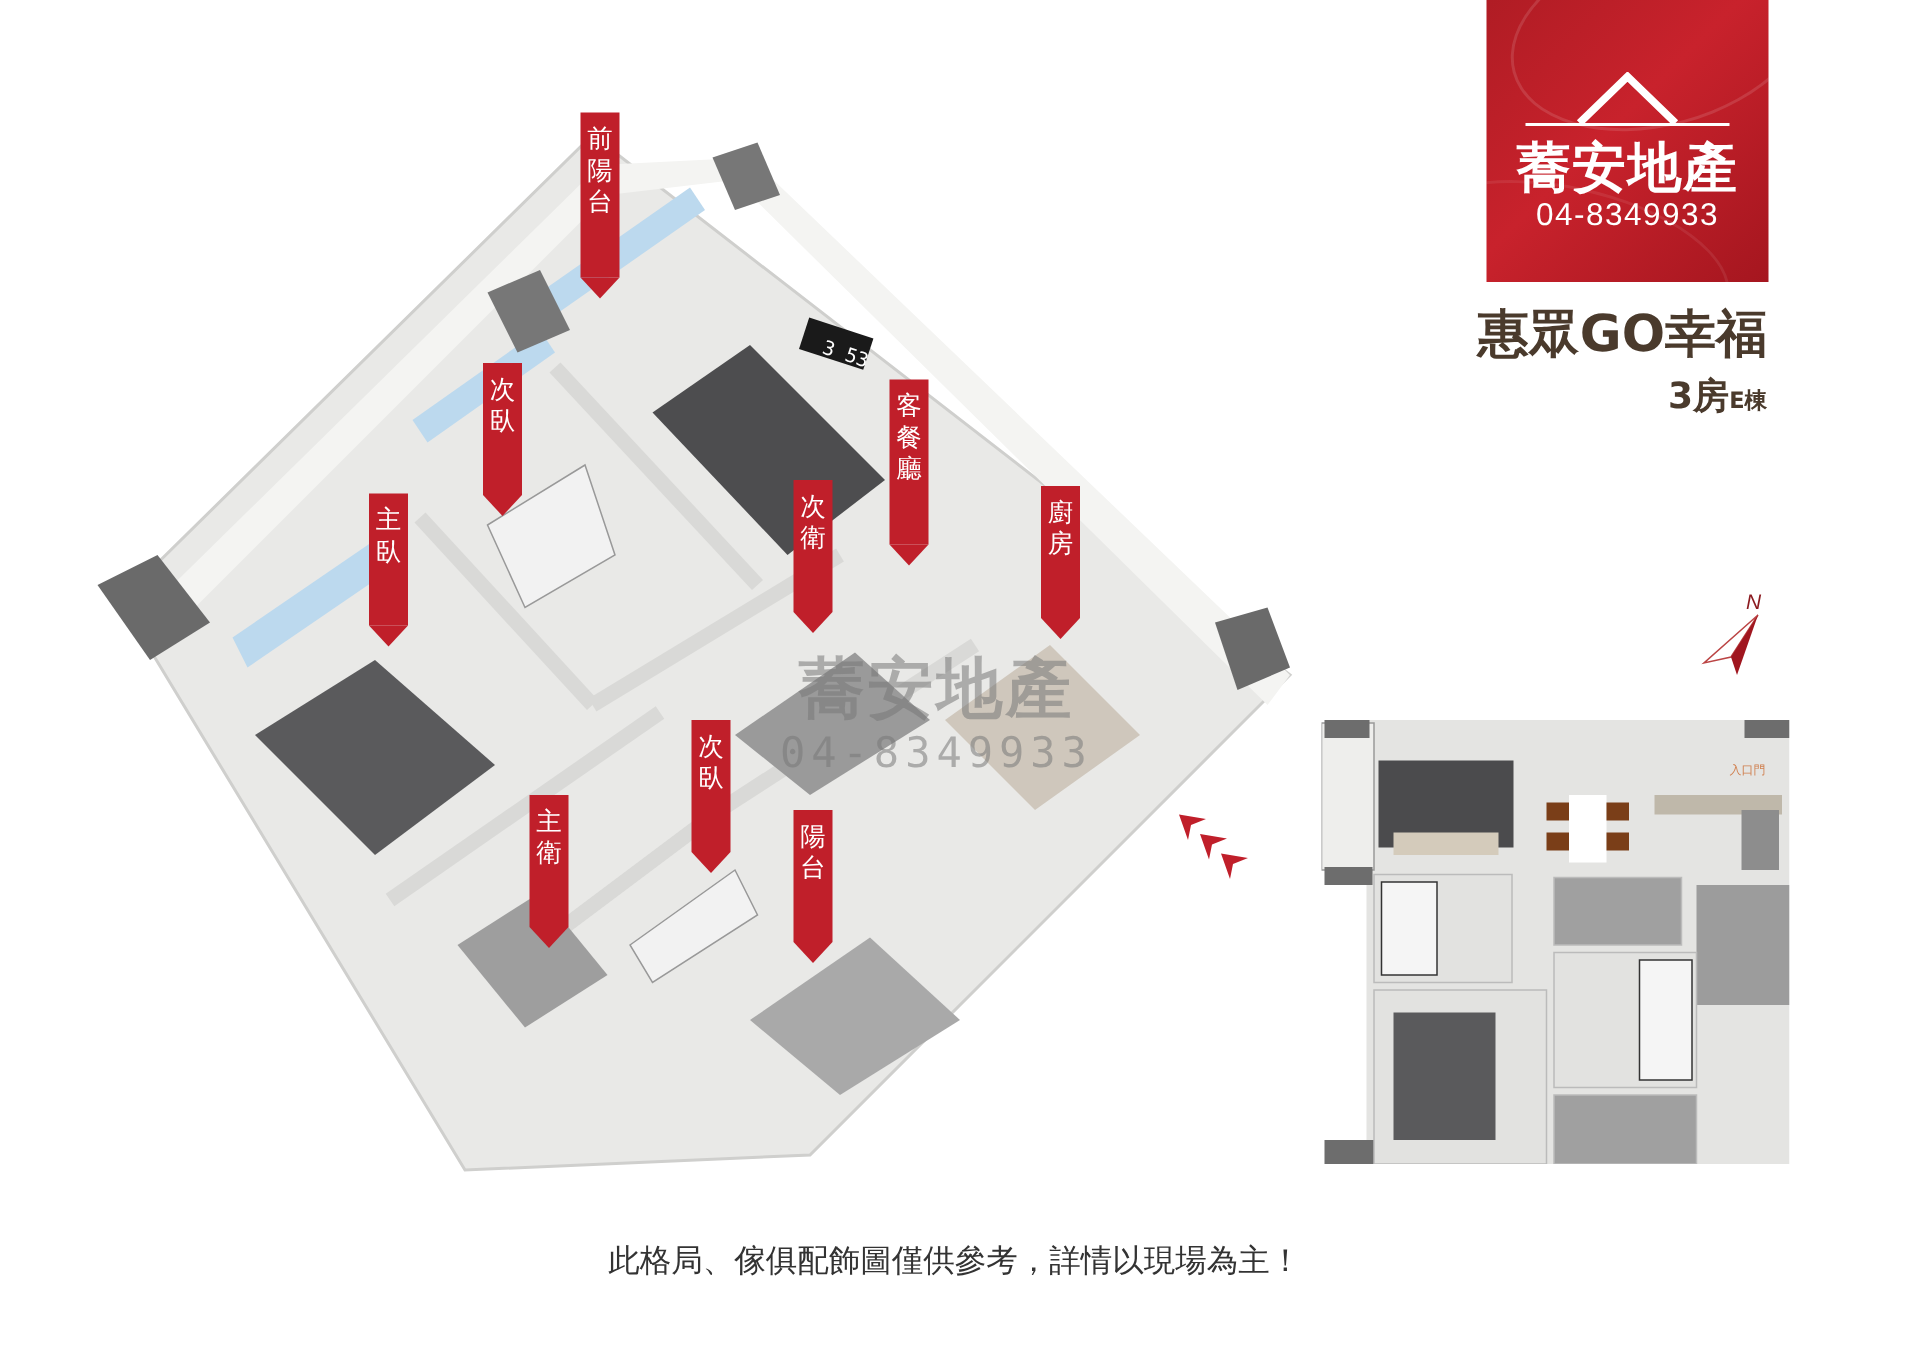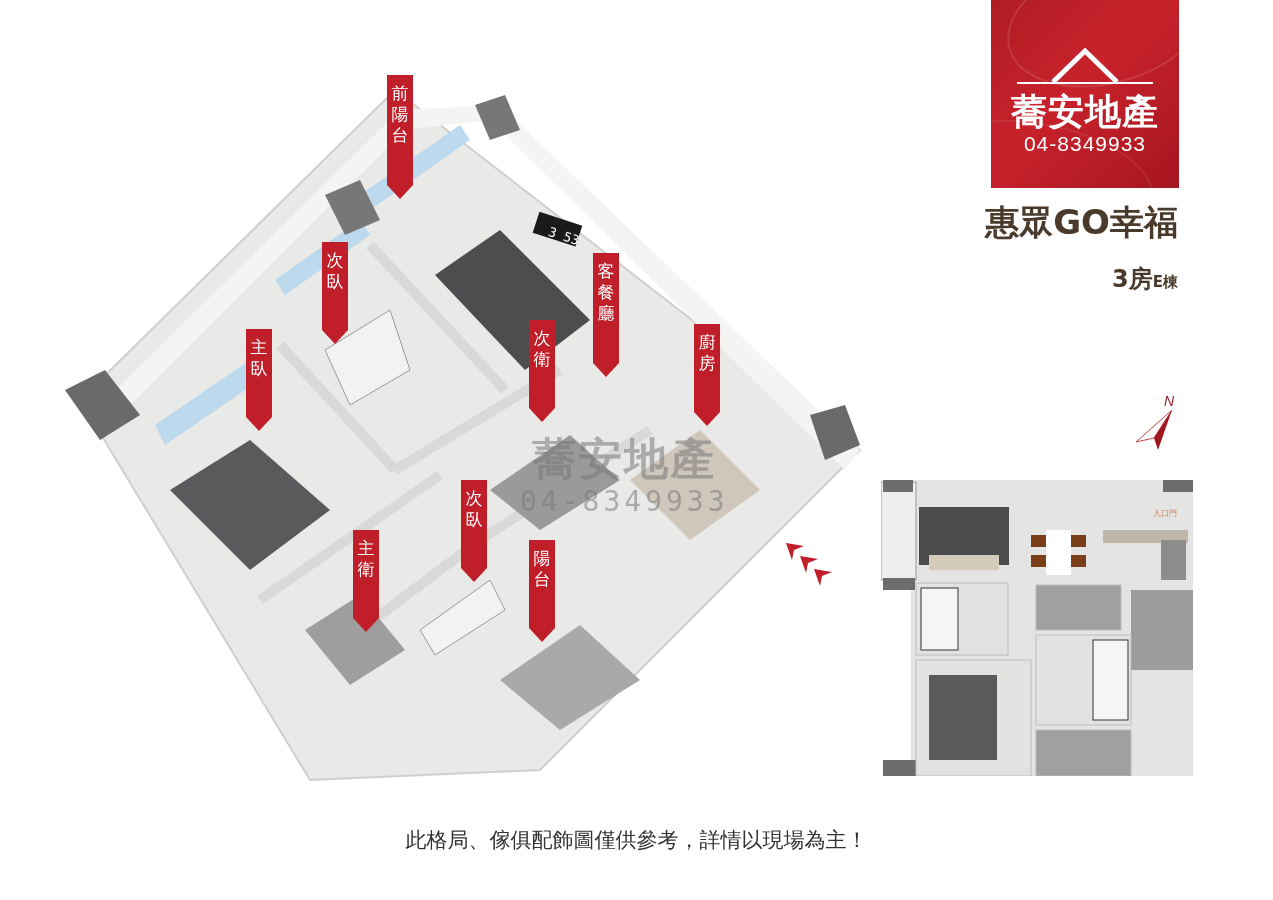--- a/index.html
+++ b/index.html
@@ -5,21 +5,21 @@
   html,body{margin:0;padding:0;background:#fff;}
   body{width:1273px;height:900px;position:relative;overflow:hidden;font-family:"DejaVu Sans",sans-serif;}
   .logo{position:absolute;left:991px;top:0;width:188px;height:188px;background:linear-gradient(135deg,#b01c24 0%,#c8222c 45%,#a5161f 100%);overflow:hidden;}
   .logo .swirl{position:absolute;right:-30px;top:-40px;width:200px;height:120px;border-radius:50%;border:2px solid rgba(255,255,255,0.12);transform:rotate(-15deg);}
   .logo .swirl2{position:absolute;left:-60px;bottom:-40px;width:220px;height:100px;border-radius:50%;border:2px solid rgba(255,255,255,0.08);transform:rotate(12deg);}
   .logo .roof{position:absolute;left:60px;top:48px;width:68px;height:34px;}
   .logo .line{position:absolute;left:26px;right:26px;top:82px;height:2px;background:#fff;}
   .logo .name{position:absolute;left:0;right:0;top:88px;text-align:center;color:#fff;font-weight:bold;font-size:36px;letter-spacing:1px;font-family:"DejaVu Sans",sans-serif;}
   .logo .phone{position:absolute;left:0;right:0;top:132px;text-align:center;color:#fff;font-size:21px;letter-spacing:1px;font-family:"Liberation Sans",sans-serif;}
   .title{position:absolute;right:95px;top:200px;font-size:34px;color:#4a3a2c;font-weight:bold;font-family:"DejaVu Sans",sans-serif;text-align:left;}
-  .subtitle{position:absolute;right:95px;top:248px;font-size:24px;color:#4a3a2c;font-weight:bold;text-align:right;margin-top:15px;}
+  .subtitle{position:absolute;right:95px;top:248px;font-size:24px;color:#4a3a2c;font-weight:bold;text-align:right;}
   .subtitle small{font-size:15px;}
   .footer{position:absolute;left:0;right:0;top:826px;text-align:center;font-size:21px;color:#333;font-family:"DejaVu Sans",sans-serif;}
   .plan3d{position:absolute;left:60px;top:70px;width:820px;height:720px;}
   .tag{position:absolute;width:26px;background:#c01f2a;color:#fff;font-size:17px;line-height:21px;text-align:center;padding-top:8px;font-family:"DejaVu Sans",sans-serif;}
   .tag:after{content:"";position:absolute;left:0;bottom:-14px;border-left:13px solid transparent;border-right:13px solid transparent;border-top:14px solid #c01f2a;}
   .compass{position:absolute;left:1132px;top:392px;width:50px;height:60px;}
   .plan2d{position:absolute;left:881px;top:480px;width:312px;height:296px;}
   .watermark{position:absolute;left:520px;top:430px;text-align:center;color:rgba(120,120,120,0.55);pointer-events:none;}
   .watermark .wn{font-size:44px;font-weight:bold;letter-spacing:2px;}
   .watermark .wp{font-size:28px;letter-spacing:4px;font-family:"DejaVu Sans Mono",monospace;margin-top:-4px;}

